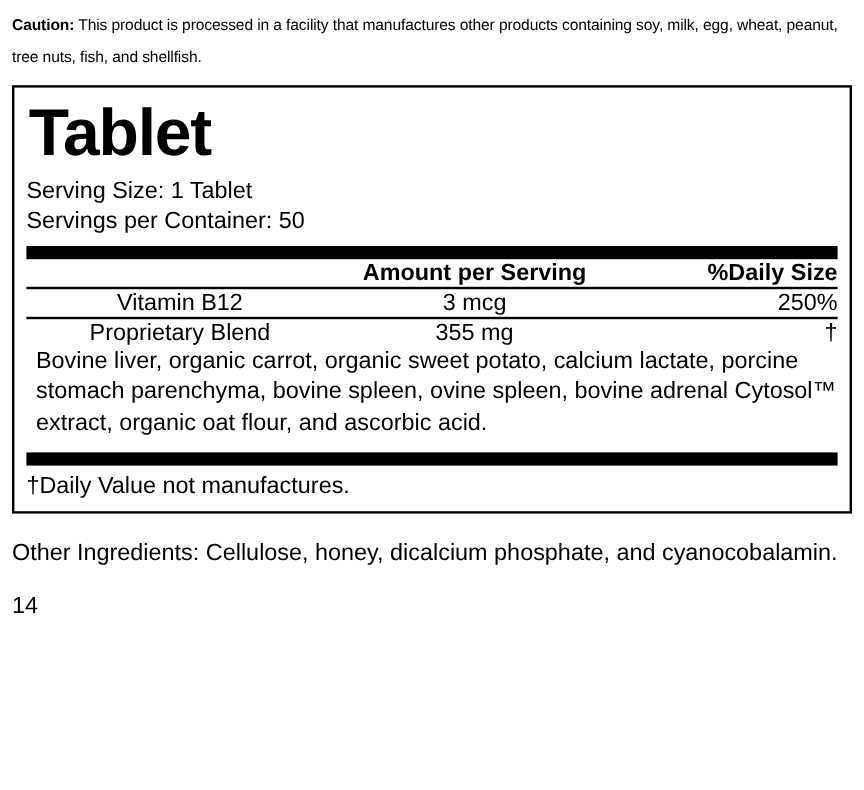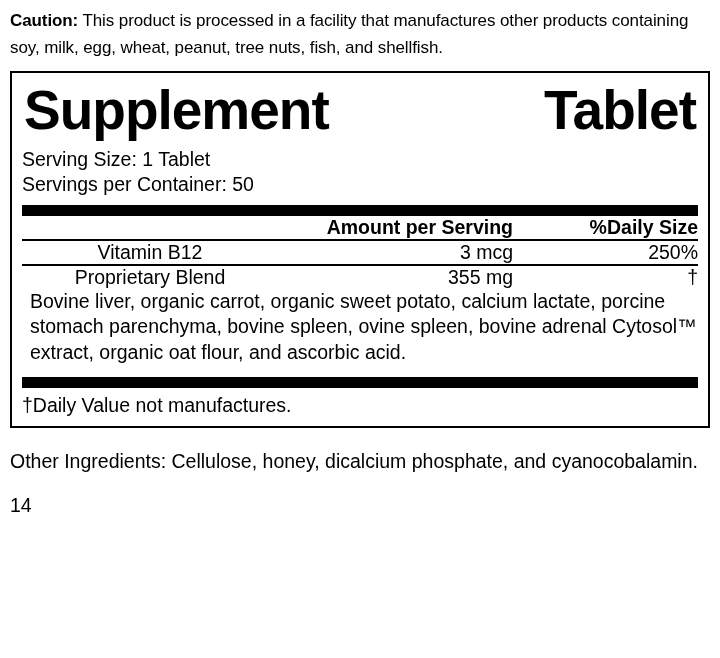--- a/index.html
+++ b/index.html
@@ -15,21 +15,21 @@
     color: #000000;
     position: relative;
   }
   .page {
     width: 720px;
     height: 658px;
     padding: 8px 10px 0 10px;
     position: relative;
   }
   .caution {
-    font-size: 17px;
+    font-size: 13px;
     line-height: 26.5px;
     margin: 0 0 10px 0;
     letter-spacing: -0.1px;
   }
   .caution b {
     font-weight: bold;
   }
   .facts-box {
     border: 2.5px solid #000;
     padding: 6px 10px 8px 10px;
@@ -66,21 +66,21 @@
   table.facts {
     width: 100%;
     border-collapse: collapse;
     font-size: 19.5px;
   }
   table.facts td {
     padding: 0;
     vertical-align: top;
   }
   .col-name { text-align: center; }
-  .col-amount { text-align: right; width: 235px; }
+  .col-amount { text-align: center; width: 235px; }
   .col-dv { text-align: right; width: 185px; }
   .hdr-row td {
     font-weight: bold;
     padding: 6px 0 6px 0;
     font-size: 19.5px;
   }
   .nutrient-row td {
     padding: 7px 0 7px 0;
   }
   .blend-row td {
@@ -111,21 +111,20 @@
 
 <div class="page">
 
   <p class="caution">
     <b>Caution:</b><span> This product is processed in a facility that manufactures other products containing soy, milk, egg, wheat, peanut, tree nuts, fish, and shellfish.</span>
   </p>
 
   <div class="facts-box">
 
     <div class="facts-title">
-      <span>Supplement</span>
       <span>Tablet</span>
     </div>
 
     <div class="serving-line">Serving Size: 1 Tablet</div>
     <div class="serving-line">Servings per Container: 50</div>
 
     <div class="rule-thick"></div>
 
     <table class="facts">
       <tbody>

